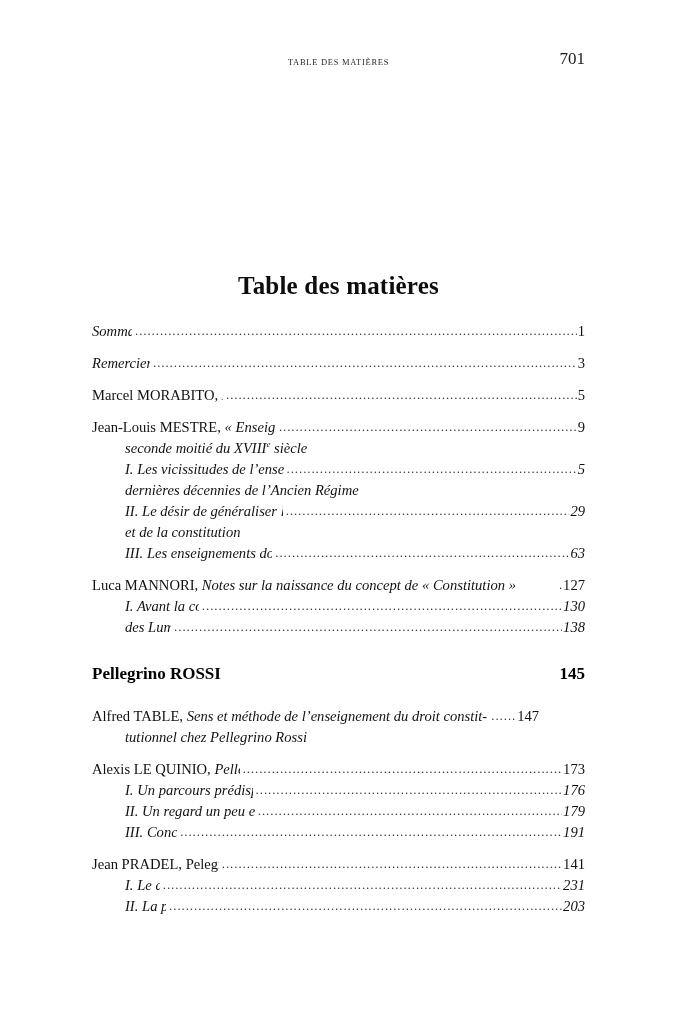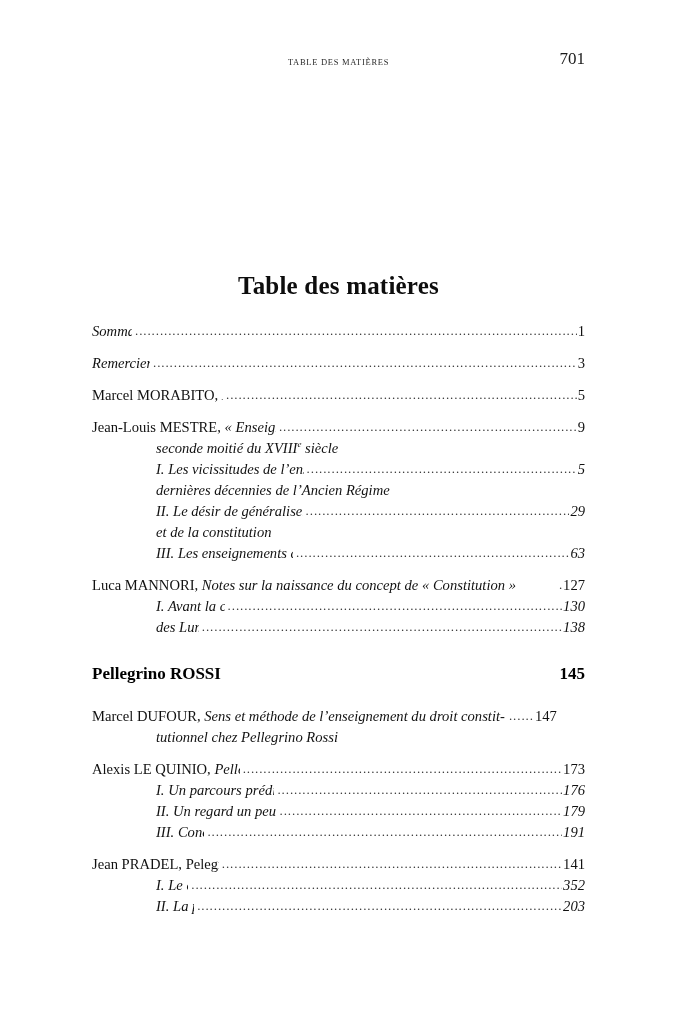--- a/index.html
+++ b/index.html
@@ -110,21 +110,21 @@
   
   .toc-cont {
     font-size: 14.6px;
     line-height: 21px;
     color: #111111;
     white-space: nowrap;
   }
 
   
   .lvl-0 { margin-left: 0px; }
-  .lvl-1 { margin-left: 64px; }
+  .lvl-1 { margin-left: 33px; }
 
   
   .it { font-style: italic; }
   .rm { font-style: normal; }
   sup.ord {
     font-size: 0.62em;
     vertical-align: super;
     line-height: 0;
   }
 
@@ -229,21 +229,21 @@
       </div>
 
     <div class="sec-head">
       <span class="sec-title">Pellegrino ROSSI</span>
       <span class="sec-folio">145</span>
     </div>
 
     <div id="toc-after">
         <div class="toc-block">
           <div class="toc-line lvl-0">
-            <span class="txt"><span class="rm">Marcel DUFOUR, </span><span class="it">Sens et méthode de l’enseignement du droit constit-</span></span>
+            <span class="txt"><span class="rm">Alfred TABLE, </span><span class="it">Sens et méthode de l’enseignement du droit constit-</span></span>
             <span class="leader" style="max-width: 26px; flex: 1 1 auto; text-align: right; direction: rtl;"></span>
             <span class="folio rm">147</span>
           </div>
           <div class="toc-cont lvl-1 it">tutionnel chez Pellegrino Rossi</div>
         </div>
         <div class="toc-block">
           <div class="toc-line lvl-0">
             <span class="txt"><span class="rm">Alexis LE QUINIO, </span><span class="it">Pellegrino Rossi comparatiste</span></span>
             <span class="leader"></span>
             <span class="folio rm">173</span>
@@ -266,21 +266,21 @@
         </div>
         <div class="toc-block">
           <div class="toc-line lvl-0">
             <span class="txt"><span class="rm">Jean PRADEL, </span><span class="rm">Pelegrino Rossi pénaliste</span></span>
             <span class="leader"></span>
             <span class="folio rm">141</span>
           </div>
           <div class="toc-line lvl-1">
             <span class="txt"><span class="it">I. Le délit</span></span>
             <span class="leader"></span>
-            <span class="folio it">352</span>
+            <span class="folio it">231</span>
           </div>
           <div class="toc-line lvl-1">
             <span class="txt"><span class="it">II. La peine</span></span>
             <span class="leader"></span>
             <span class="folio it">203</span>
           </div>
         </div>
       </div>
 
   </div>

